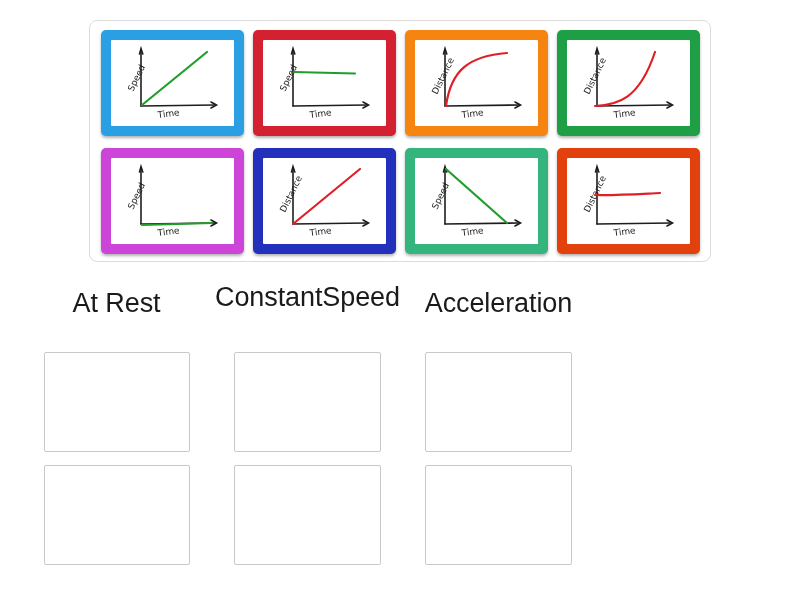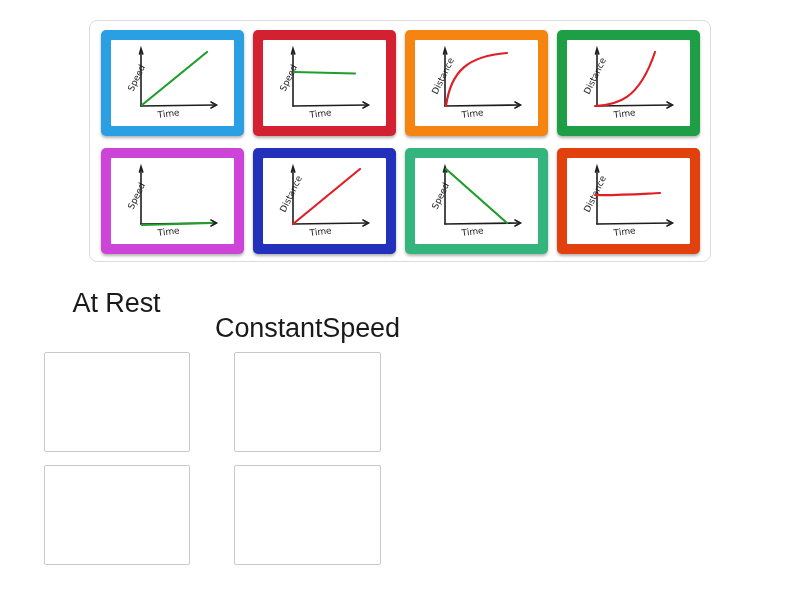--- a/index.html
+++ b/index.html
@@ -64,21 +64,21 @@
     line-height: 1.14;
     color: #1a1a1a;
     font-weight: 400;
     text-align: center;
     letter-spacing: -0.1px;
     margin: 0 0 6px 0;
     min-height: 62px;
     display: flex; align-items: flex-start; justify-content: center;
     padding-top: 6px;
   }
-  .col-title.two-line { padding-top: 0; align-items: flex-end; }
+  .col-title.two-line { padding-top: 0; }
 
   .dropzones { display: flex; flex-direction: column; gap: 13px; align-items: center; }
   .dropzone {
     width: 147px; height: 100px;
     background: #ffffff;
     border: 1px solid #c9c9c9;
     border-radius: 2px;
   }
   
   .column:nth-child(1) .dropzone { width: 146px; }
@@ -234,16 +234,23 @@
           <span>Constant</span>
           <br>
           <span>Speed</span>
         </div>
       <div class="dropzones">
         <div class="dropzone"></div>
         <div class="dropzone"></div>
       </div>
     </div>
 
+    <div class="column">
+      <div class="col-title">Acceleration</div>
+      <div class="dropzones">
+        <div class="dropzone"></div>
+        <div class="dropzone"></div>
+      </div>
+    </div>
 
 
   </div>
 </div>
 
 </body></html>

